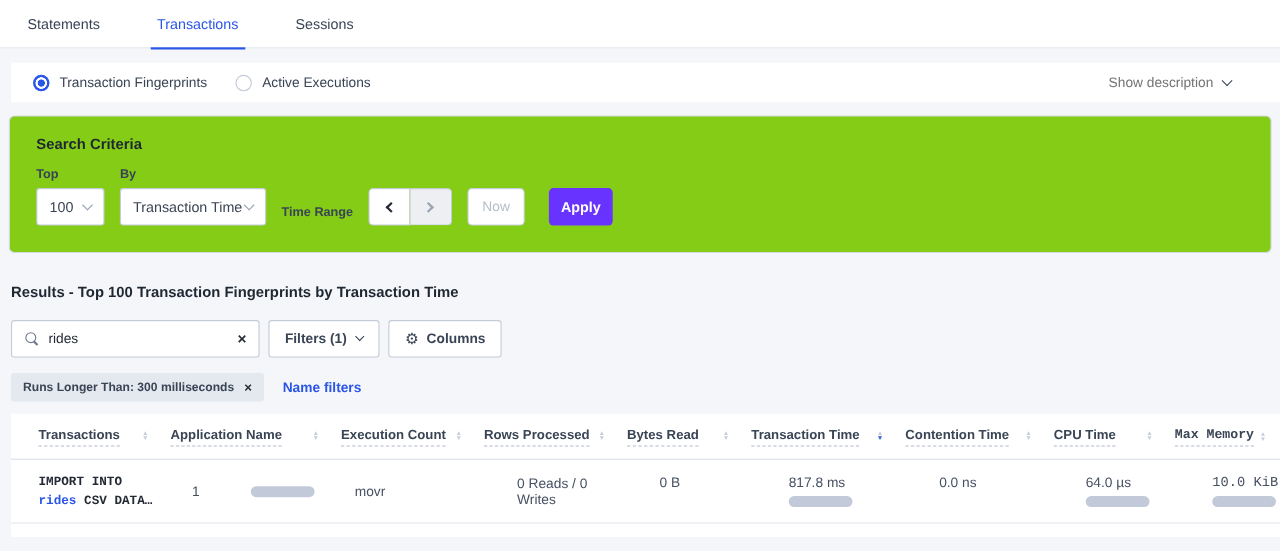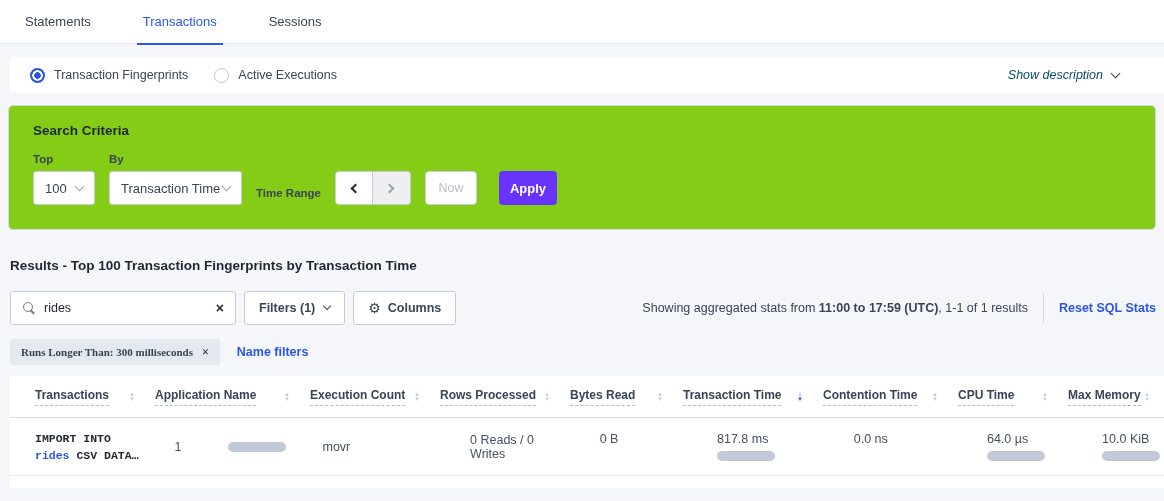--- a/index.html
+++ b/index.html
@@ -15,21 +15,21 @@
   .tabbar { height:44px; background:#fff; border-bottom:1px solid #e2e6ec; display:flex; align-items:center; padding-left:25px; }
   .tab { position:relative; height:44px; display:flex; align-items:center; margin-right:52px; font-size:13px; color:#394455; cursor:pointer; }
   .tab.active { color:#2955e8; }
   .tab.active::after { content:""; position:absolute; left:-6px; right:-6px; bottom:-1px; height:2px; background:#2955e8; }
   
   .radiobar { margin:13px 0 0 10px; width:1154px; height:36px; background:#fff; display:flex; align-items:center; padding:0 45px 0 20px; }
   .radio-opt { display:flex; align-items:center; margin-right:26px; cursor:pointer; font-size:12.5px; }
   .radio-on { width:15px; height:15px; border-radius:50%; margin-right:9px;
     background:radial-gradient(circle,#2955e8 0 3px,#fff 3.5px 5px,#2955e8 5.5px 100%); }
   .radio-off { width:15px; height:15px; border-radius:50%; margin-right:9px; background:#fff; border:1px solid #c2c9d5; }
-  .show-desc { margin-left:auto; display:flex; align-items:center; font-size:12.5px; color:#0c4a6e; cursor:pointer;font-style:italic; }
+  .show-desc { margin-left:auto; display:flex; align-items:center; font-size:12.5px; color:#737373; cursor:pointer; }
   .chv { display:inline-block; width:7px; height:7px; border-right:1.6px solid currentColor; border-bottom:1.6px solid currentColor; }
   .chv-down { transform:rotate(45deg); margin-top:-4px; }
   .chv-left  { transform:rotate(135deg); margin-left:3px; }
   .chv-right { transform:rotate(-45deg); margin-right:3px; }
   .show-desc .chv { margin-left:9px; color:#394455; }
   
   .criteria { margin:12px 8px 0 8px; width:1148px; height:125px; background:#84cc16; border:1px solid #d4dae4; border-radius:5px; padding:17px 24px 0 24px; }
   .criteria-title { font-size:13.5px; font-weight:bold; color:#1f2733; margin-bottom:15px; }
   .controls { display:flex; align-items:flex-end; }
   .ctl-group { display:flex; flex-direction:column; margin-right:14px; }
@@ -58,34 +58,34 @@
   .clear-x { color:#242a35; font-size:14px; font-weight:bold; cursor:pointer; line-height:1; }
   .btn { height:34px; background:#fff; border:1px solid #c4ccd8; border-radius:3px; display:flex; align-items:center; padding:0 14px; font-size:12.5px; font-weight:bold; color:#394455; margin-left:8px; cursor:pointer; }
   .btn .chv { color:#394455; margin-left:9px; width:6px; height:6px; }
   .gear { font-size:14px; margin-right:7px; font-weight:normal; }
   .stats-area { margin-left:auto; display:flex; align-items:center; font-size:12.5px; color:#394455; }
   .stats-bold { font-weight:bold; }
   .stats-divider { width:1px; height:30px; background:#d4dae4; margin:0 15px; }
   .link { color:#2955e8; font-weight:bold; font-size:12.5px; cursor:pointer; text-decoration:none; }
   
   .chip-row { margin:14px 0 0 10px; display:flex; align-items:center; }
-  .chip { background:#e4e8ef; border-radius:3px; height:26px; display:flex; align-items:center; padding:0 11px; font-size:11px; font-weight:bold; color:#394455;font-family:Liberation Serif, serif; }
+  .chip { background:#e4e8ef; border-radius:3px; height:26px; display:flex; align-items:center; padding:0 11px; font-size:11px; font-weight:bold; color:#394455; }
   .chip-x { margin-left:9px; font-size:12px; cursor:pointer; color:#242a35; }
   .chip-row .link { margin-left:17px; }
   
   .table-card { margin:11px 0 0 10px; width:1154px; height:112px; background:#fff; overflow:hidden; }
   .thead { height:42px; display:flex; align-items:center; padding-left:25px; border-bottom:1px solid #dadfe8; }
   .th { display:flex; align-items:center; justify-content:space-between; padding-right:20px; }
   .th:last-child { padding-right:4px; }
   .th-label { font-size:12px; font-weight:bold; color:#394455; border-bottom:1.5px dashed #b2bccc; padding-bottom:3px; cursor:pointer; white-space:nowrap; }
   .sorter { display:flex; flex-direction:column; align-items:center; cursor:pointer; }
   .sorter span { font-size:6px; line-height:5px; color:#c5cdd9; }
   .sorter span.active { color:#2955e8; }
   .c1{width:120px;} .c2{width:130px;} .c3{width:155px;} .c4{width:130px;} .c5{width:113px;}
-  .c6{width:140px;} .c7{width:135px;} .c8{width:110px;} .c9{width:86px;}
+  .c6{width:140px;} .c7{width:135px;} .c8{width:110px;} .c9{width:86px;font-family:Liberation Mono, monospace;}
   .trow { height:58px; display:flex; align-items:center; padding-left:25px; border-bottom:1px solid #e4e8ef; font-size:12.5px; color:#475062;gap:36px; }
   .td { display:flex; align-items:center; }
   .sql { font-family:"Liberation Mono","DejaVu Sans Mono",monospace; font-size:11.5px; line-height:17px; color:#242a35; font-weight:bold; white-space:nowrap; }
   .sql-link { color:#2955e8; cursor:pointer; }
   .bar { width:58px; height:10px; border-radius:5px; background:#c2c9d9; }
   .td-exec .bar { margin-left:47px; }
   .td-stack { flex-direction:column; align-items:flex-start; justify-content:center; }
   .td-stack .num { margin-bottom:5px; }
   .td-stack .bar.none { visibility:hidden; }
 </style>
@@ -161,25 +161,20 @@
     <span class="clear-x">×</span>
   </div>
   <div class="btn">
     <span>Filters (1)</span>
     <span class="chv chv-down"></span>
   </div>
   <div class="btn">
     <span class="gear">⚙</span>
     <span>Columns</span>
   </div>
-  <div class="stats-area">
-    <span><span>Showing aggregated stats from </span><span class="stats-bold">11:00 to 17:59 (UTC)</span><span>, 1-1 of 1 results</span></span>
-    <span class="stats-divider"></span>
-    <a class="link">Reset SQL Stats</a>
-  </div>
 </div>
 
 <div class="chip-row">
   <div class="chip">
     <span>Runs Longer Than: 300 milliseconds</span>
     <span class="chip-x">×</span>
   </div>
   <a class="link">Name filters</a>
 </div>
 

